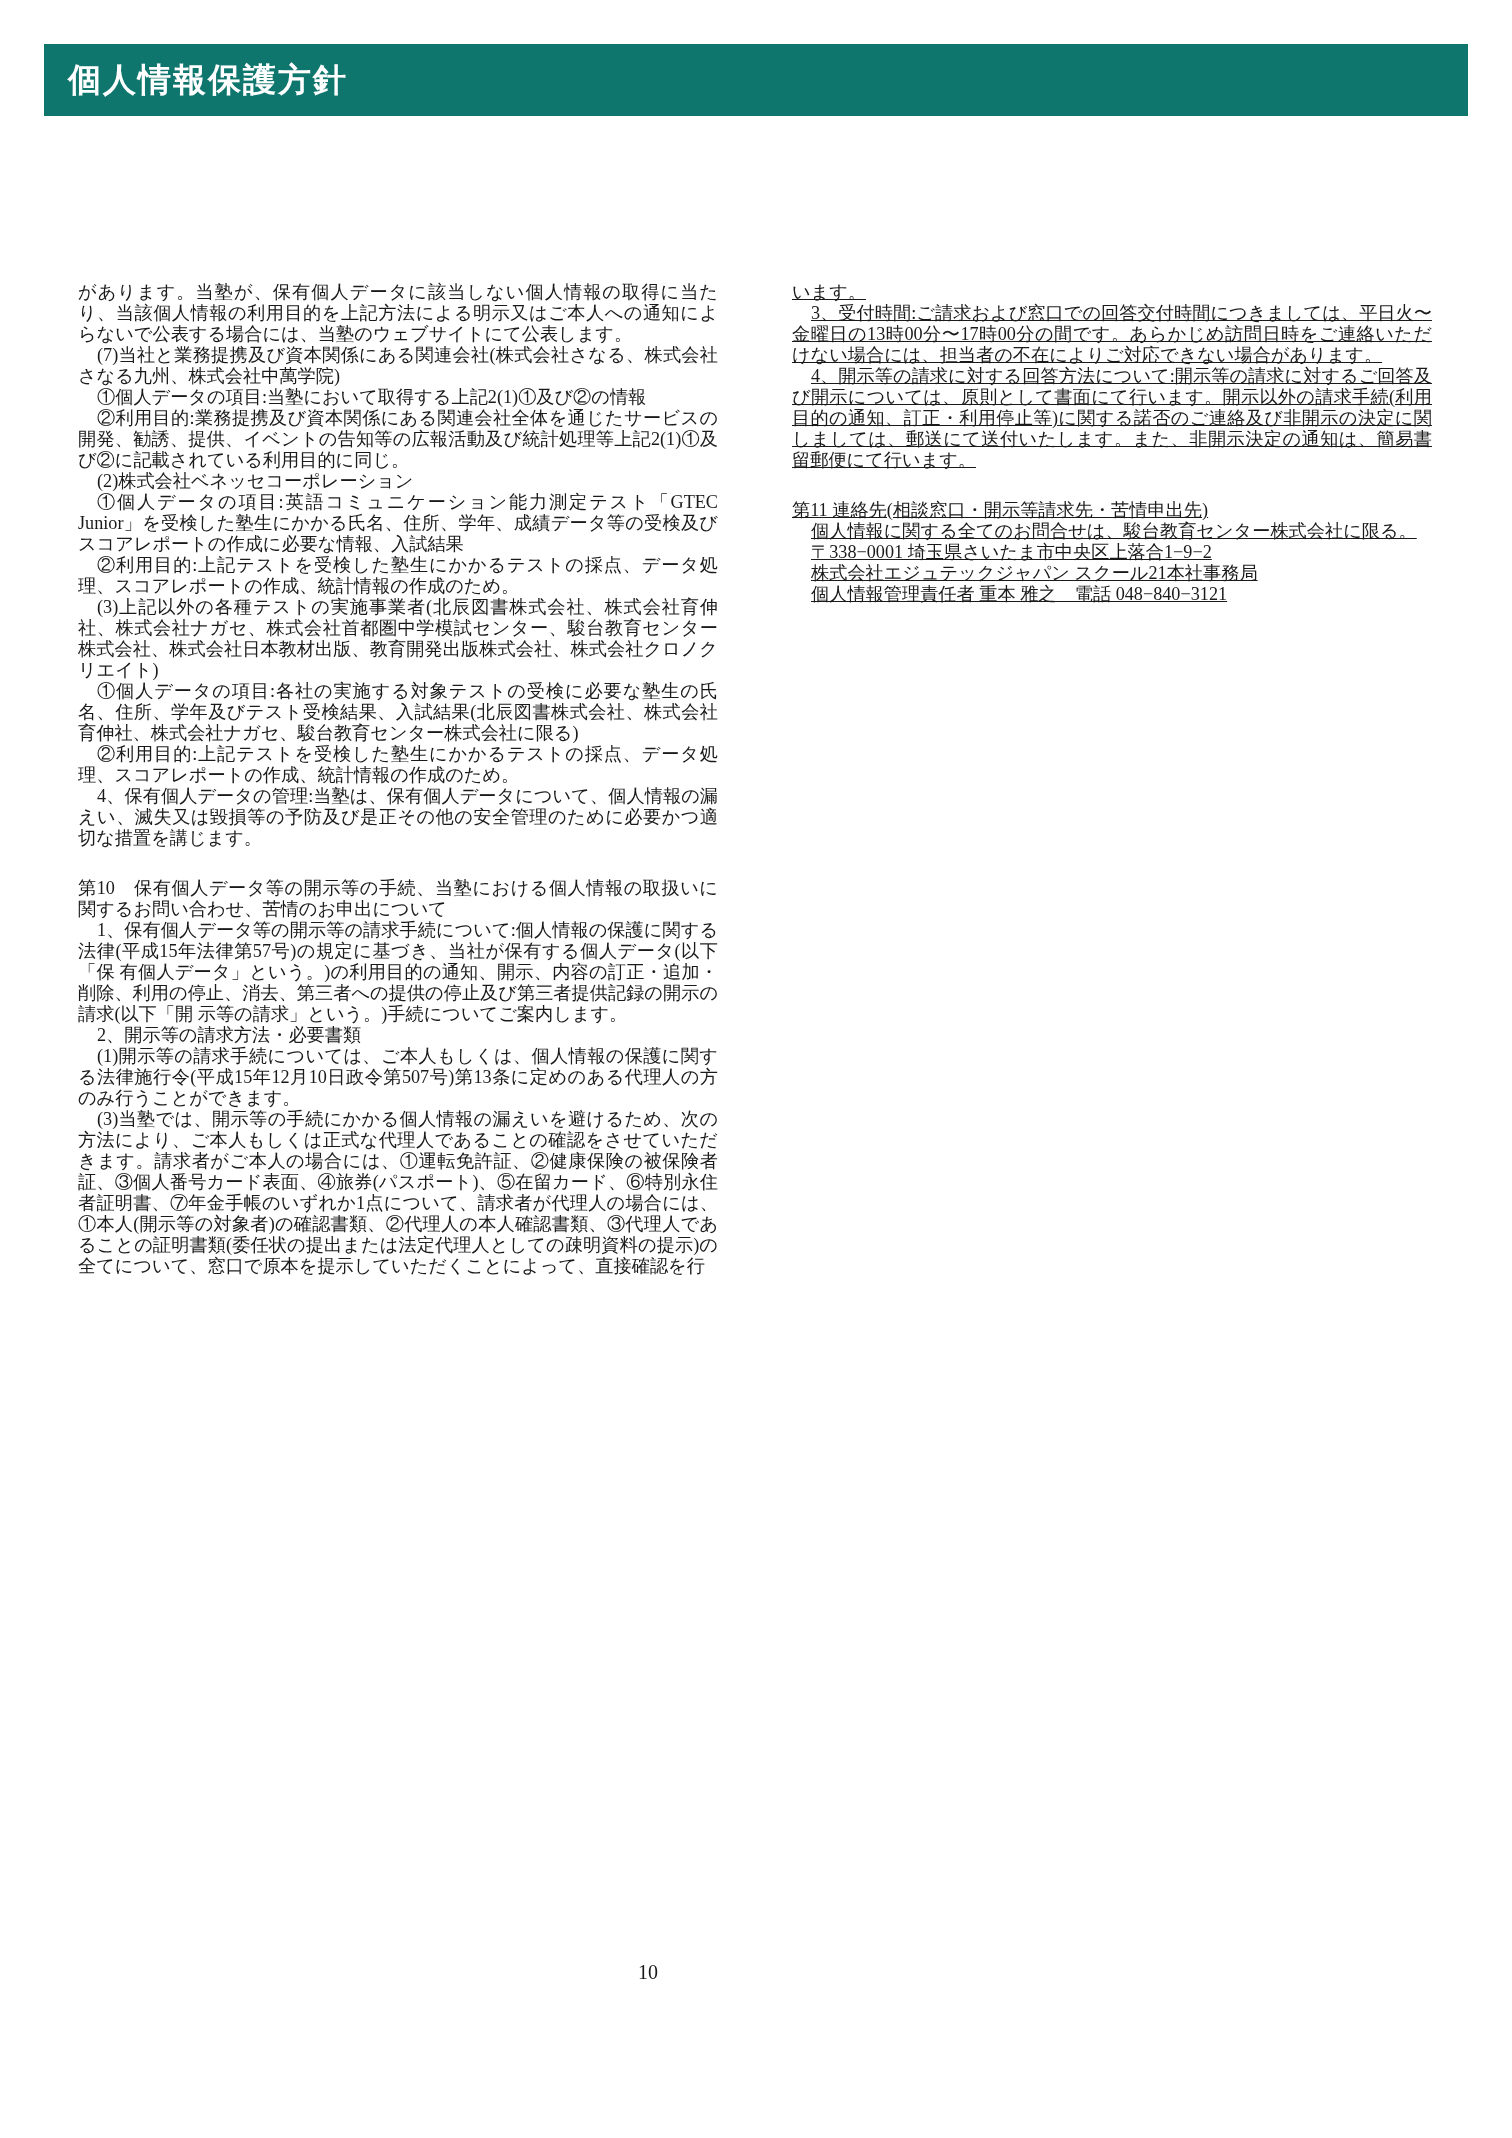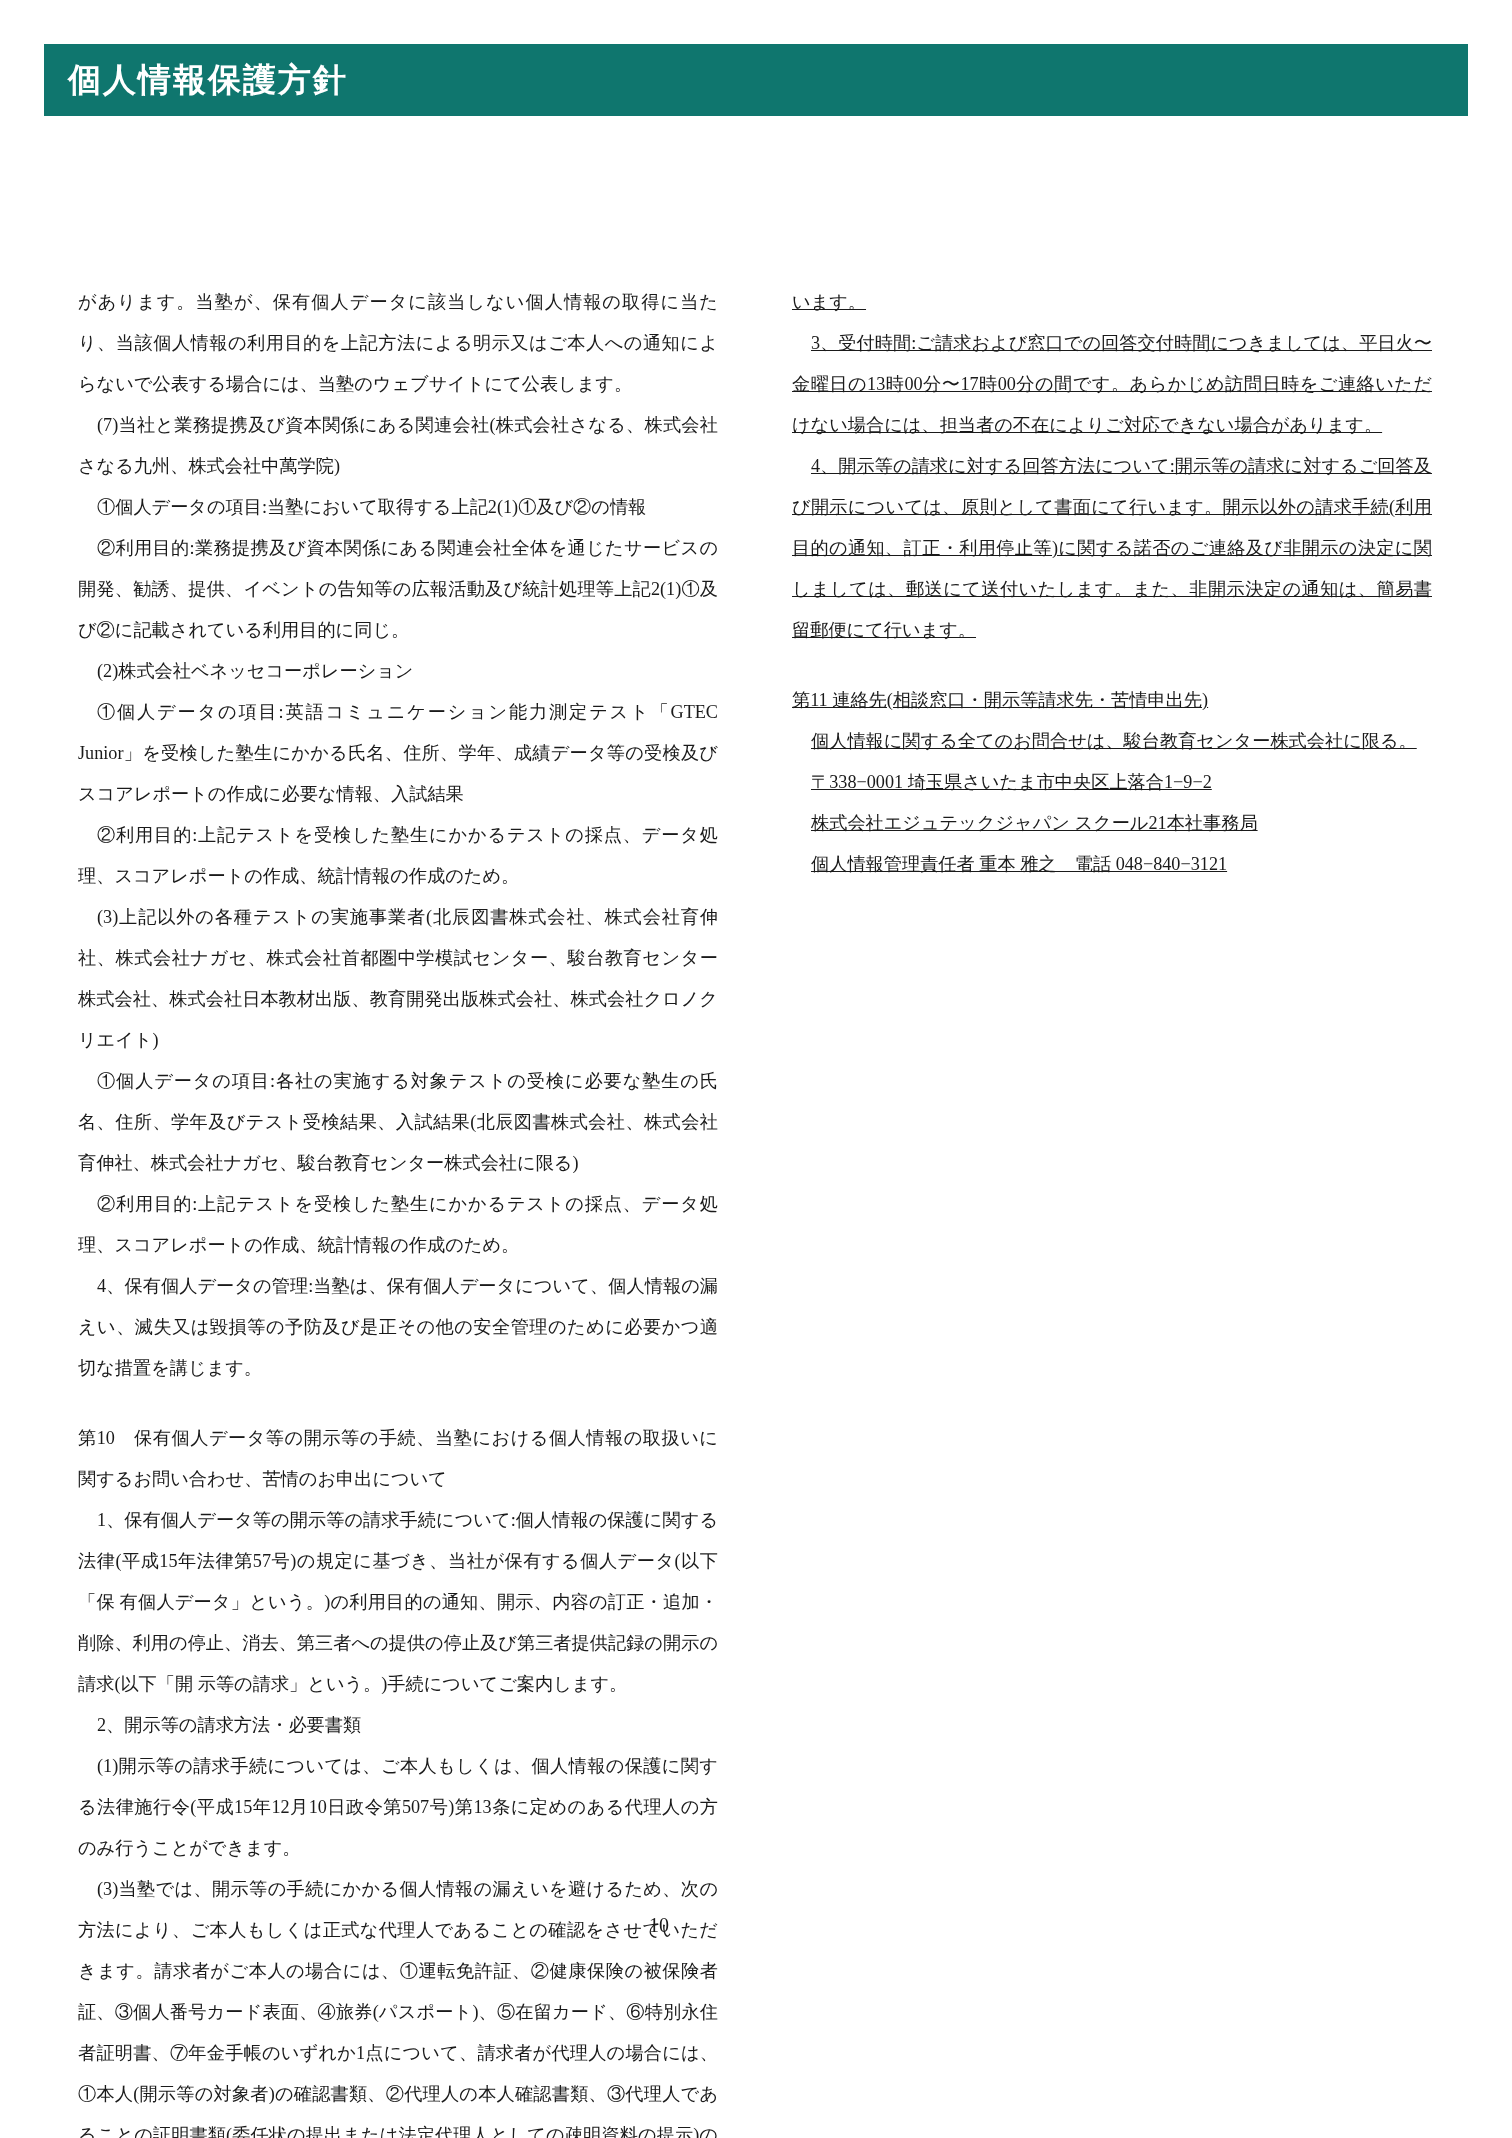--- a/index.html
+++ b/index.html
@@ -49,39 +49,38 @@
   .col {
     width: 640px;
     box-sizing: border-box;
   }
   .col-left { margin-left: 78px; }
   .col-right { margin-left: 74px; text-decoration: underline; }
 
   p {
     margin: 0;
     font-size: 18.2px;
-    line-height: 41px;
+    line-height: 21px;
     text-align: justify;
     text-justify: inter-character;
     font-family: "Liberation Serif", "DejaVu Serif", serif;
   }
   p.ind0 { text-indent: 0; }
   p.ind1 { text-indent: 19px; }
   .gap-block { height: 29px; }
 
   .page-number {
     position: absolute;
     left: 0;
-    top: 1914px;
+    top: 1961px;
     width: 1296px;
     text-align: center;
     font-size: 20px;
     font-family: "Liberation Serif", "DejaVu Serif", serif;
     color: #1a1a1a;
-    padding-left: 11px;
   }
 </style>
 </head>
 <body>
 
 <div class="page">
 
   <div class="header-band">
     <div class="header-title">個人情報保護方針</div>
   </div>

